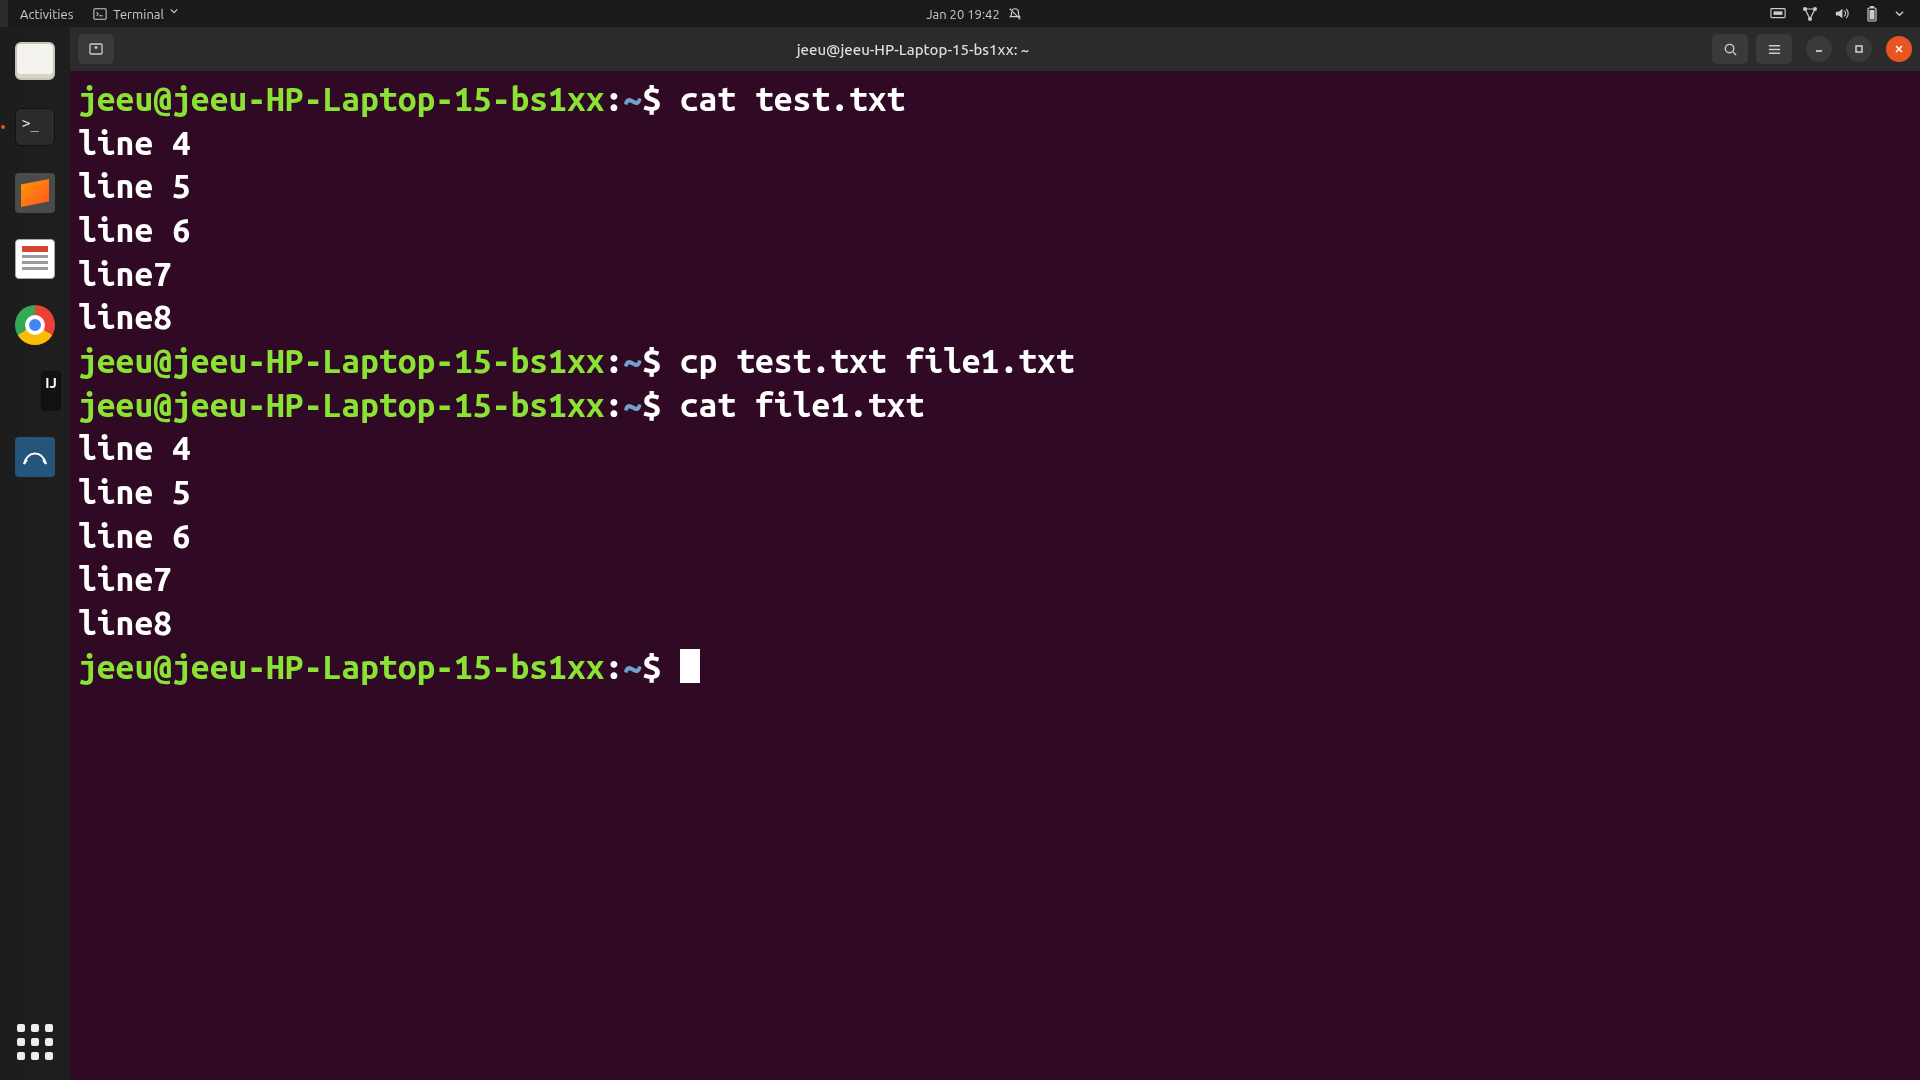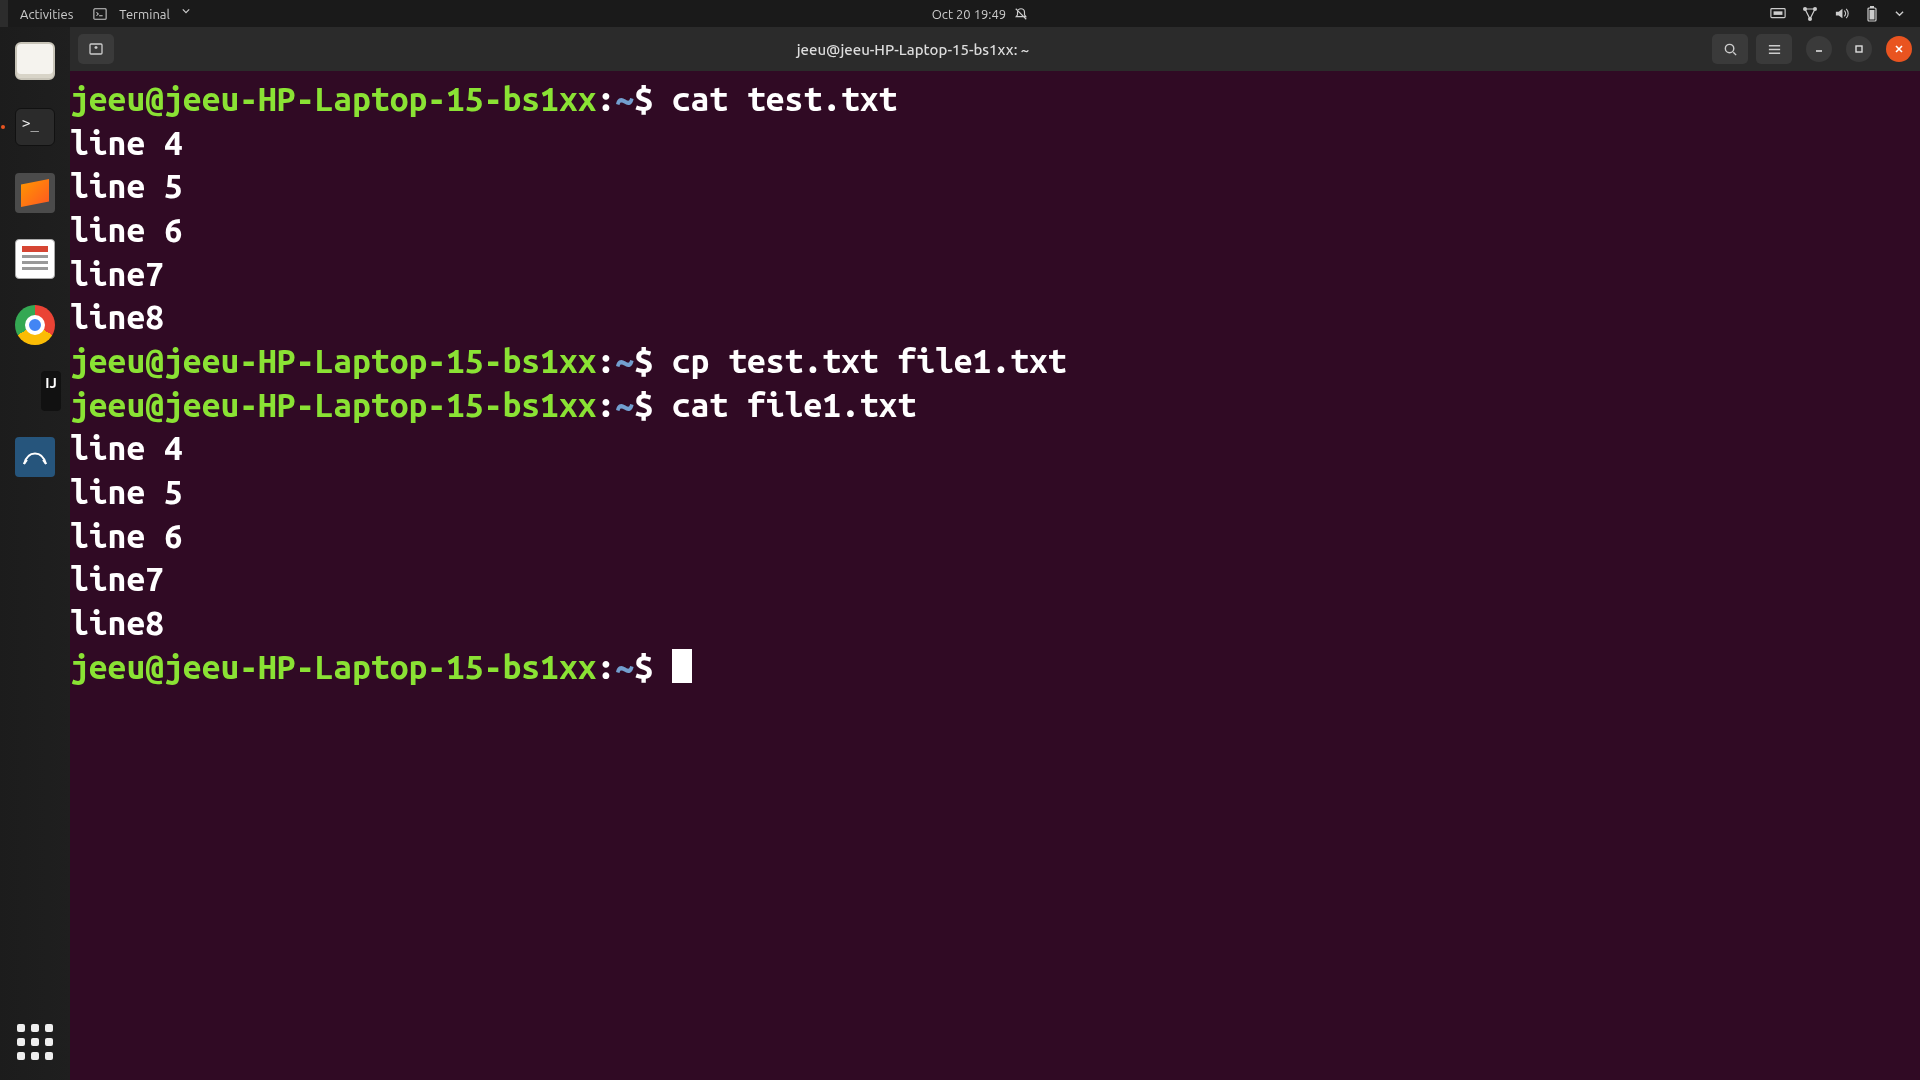--- a/index.html
+++ b/index.html
@@ -16,21 +16,21 @@
 .top-panel {
   position: absolute; top: 0; left: 8px; right: 0;
   height: 27px;
   background: #1a1a1a;
   display: flex; align-items: center;
   font-size: 13px;
   color: #ccc;
 }
 .top-panel .left-cluster { display: flex; align-items: center; gap: 20px; padding-left: 12px; }
 .top-panel .activities { cursor: pointer; }
-.top-panel .app-label { display: flex; gap: 12px; cursor: pointer; }
+.top-panel .app-label { display: flex; gap: 6px; cursor: pointer; }
 .top-panel .spacer { flex: 1; }
 .top-panel .center { display: flex; align-items: center; gap: 8px; }
 .top-panel .right-cluster { display: flex; align-items: center; gap: 16px; padding-right: 16px; }
 .top-panel .right-cluster svg, .top-panel .right-cluster .glyph { display: block; }
 
 
 .dock {
   position: absolute;
   left: 0; top: 27px; bottom: 0;
   width: 70px;
@@ -99,21 +99,21 @@
   width: 26px; height: 26px; border-radius: 50%;
   display: flex; align-items: center; justify-content: center;
   cursor: pointer; margin-left: 6px;
 }
 .titlebar .win-btn.min, .titlebar .win-btn.max { background:#3a3a3a; }
 .titlebar .win-btn.close { background:#e95420; }
 .titlebar .win-btn svg { display:block; }
 
 .terminal-body {
   flex:1;
-  padding: 6px 0;
+  padding: 6px 8px;
   font-family: "Ubuntu Mono", "DejaVu Sans Mono", monospace;
   font-size: 33.6px;
   line-height: 1.3;
   color: #fff;
   font-weight: bold;
   white-space: pre;
   overflow: hidden;
 }
 .prompt-user { color: #8ae234; font-weight: bold; }
 .prompt-path { color: #729fcf; font-weight: bold; }
@@ -137,21 +137,21 @@
           <path d="M4 6l2 2-2 2M7 10h4" stroke="#ccc" stroke-width="1.2" fill="none"></path>
         </svg>
       <span>Terminal</span>
       <svg width="8" height="8" viewBox="0 0 10 10">
           <path d="M1 3l4 4 4-4" stroke="#ccc" stroke-width="1.5" fill="none"></path>
         </svg>
     </span>
   </div>
   <div class="spacer"></div>
   <div class="center">
-    <span>Oct 20  19:49</span>
+    <span>Jan 20  19:42</span>
     <svg width="14" height="14" viewBox="0 0 16 16">
         <path d="M8 2a4 4 0 00-4 4v3l-1.5 2h11L12 9V6a4 4 0 00-4-4zM2 2l12 12" stroke="#ccc" stroke-width="1.3" fill="none"></path>
       </svg>
   </div>
   <div class="spacer"></div>
   <div class="right-cluster">
     <svg width="16" height="14" viewBox="0 0 18 14">
         <rect x="1" y="1" width="16" height="10" rx="1" fill="none" stroke="#ccc" stroke-width="1.3"></rect>
         <rect x="4" y="4" width="10" height="4" fill="#ccc"></rect>
       </svg>

